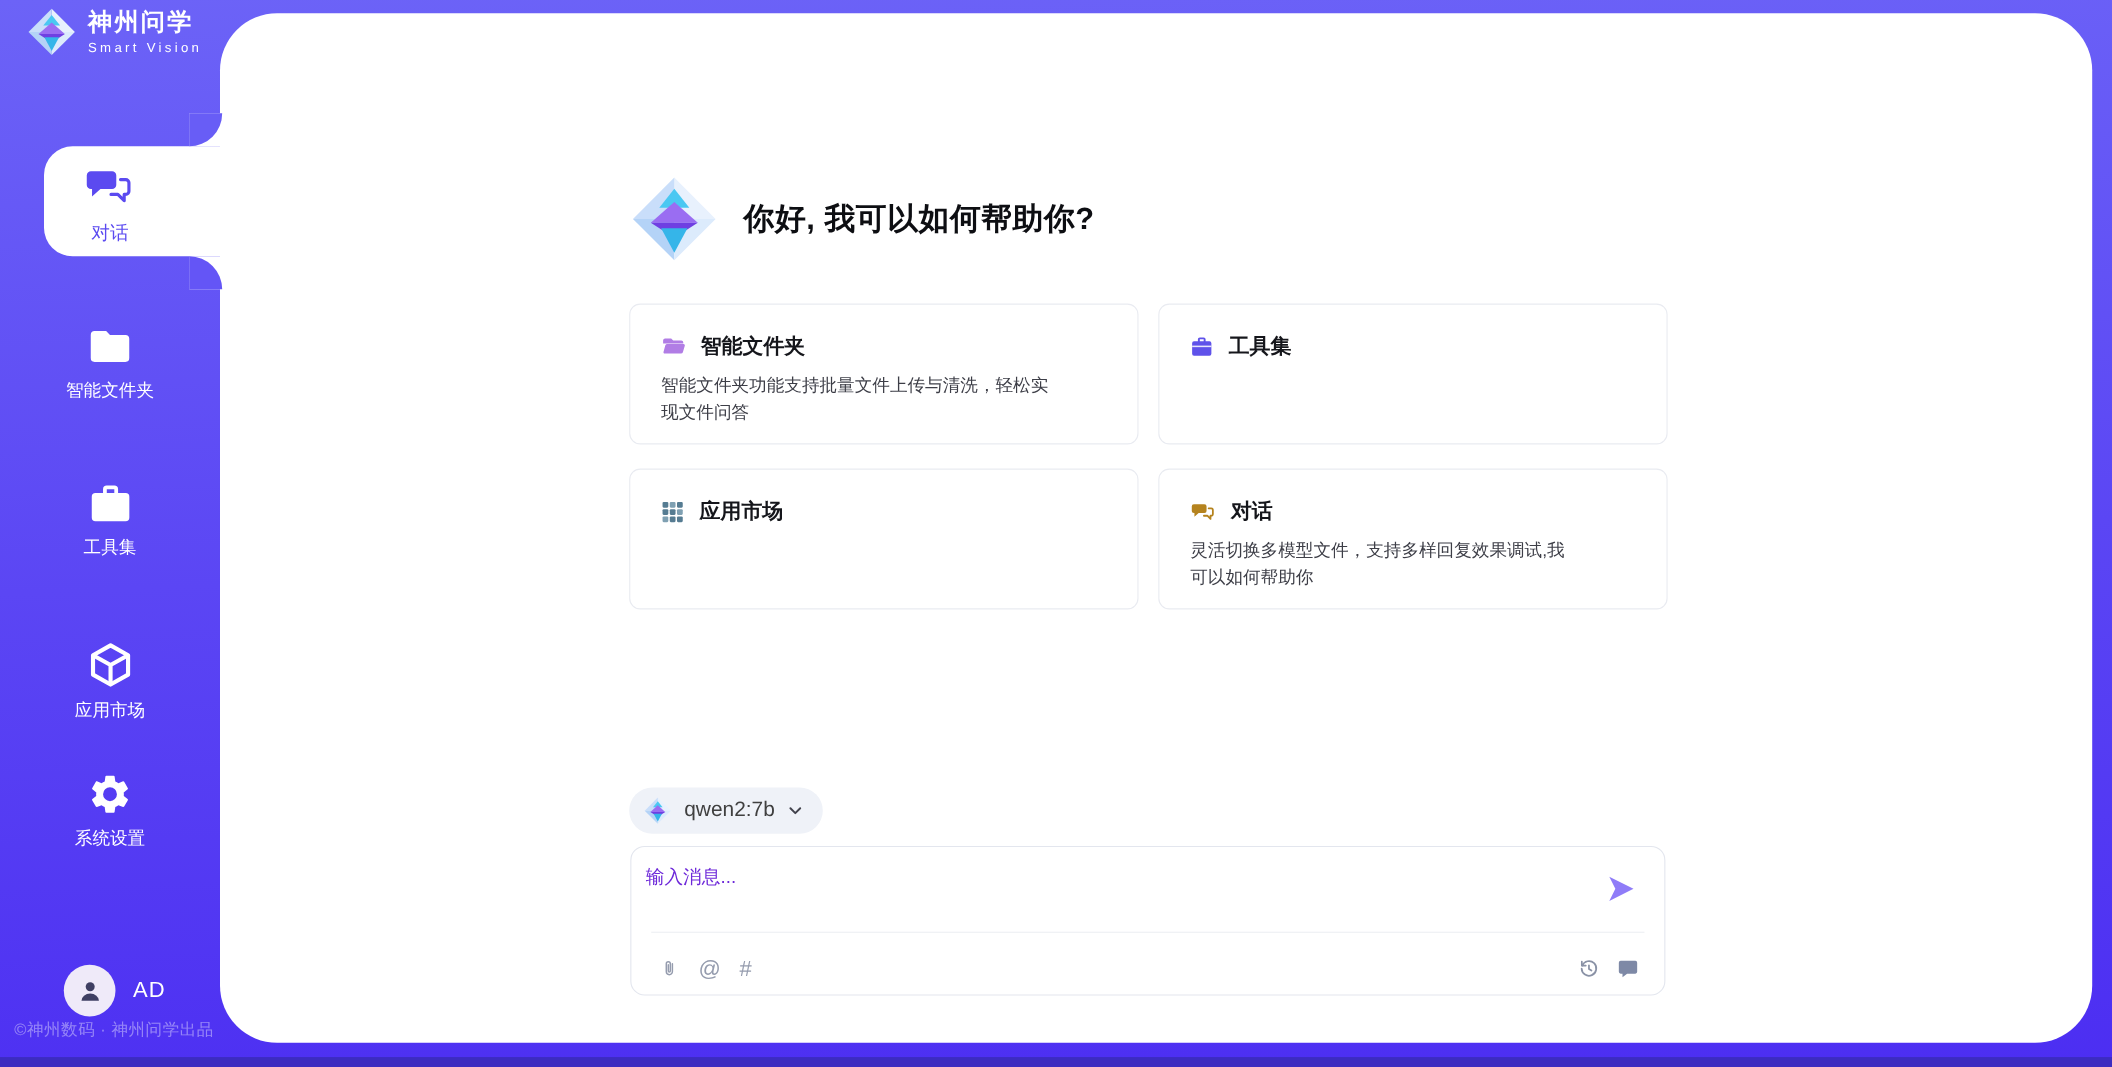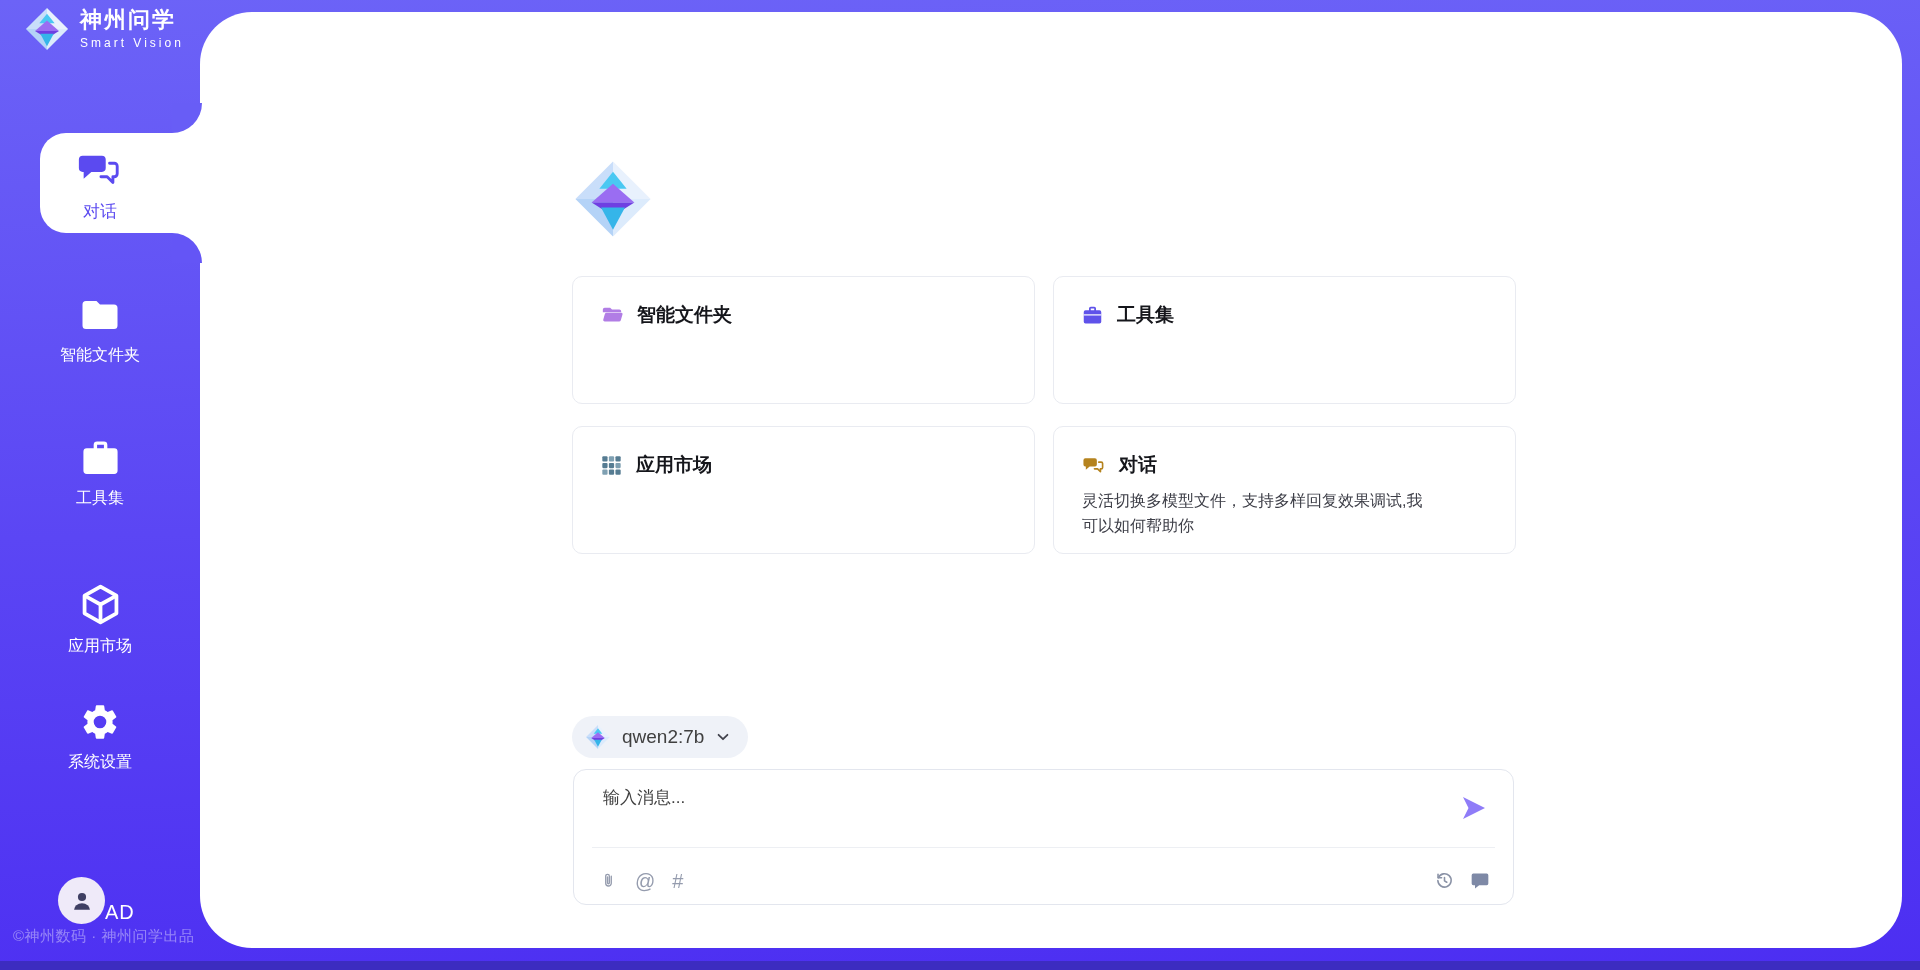--- a/index.html
+++ b/index.html
@@ -22,40 +22,40 @@
   .tab-fillet{position:absolute;left:172px;width:30px;height:30px;z-index:3;}
   .tab-fillet.t{top:103px;border-bottom-right-radius:30px;background:#685df6;}
   .tab-fillet.b{top:233px;border-top-right-radius:30px;background:#6455f6;}
   .nav-active-icon{position:absolute;left:76px;top:147px;z-index:4;}
   .nav-active-label{position:absolute;left:40px;top:200px;width:120px;text-align:center;color:#5b4af0;font-size:17px;z-index:4;cursor:pointer;}
 
   .nav-item{position:absolute;left:0;width:200px;text-align:center;z-index:2;color:#fff;cursor:pointer;}
   .nav-item svg{display:block;margin:0 auto;}
   .nav-item .lbl{margin-top:9px;font-size:16px;}
 
-  .user-row{position:absolute;left:58px;top:877px;display:flex;align-items:flex-end;z-index:2;cursor:pointer;}
+  .user-row{position:absolute;left:58px;top:877px;display:flex;align-items:center;gap:16px;z-index:2;cursor:pointer;}
   .avatar{width:47px;height:47px;border-radius:50%;background:#efeaf9;display:flex;align-items:center;justify-content:center;}
   .user-name{color:#fff;font-size:20px;letter-spacing:1px;}
   .copyright{position:absolute;left:13px;top:927px;color:rgba(255,255,255,.40);font-size:15px;letter-spacing:.5px;z-index:2;}
 
   
   .welcome{position:absolute;left:572px;top:158px;display:flex;align-items:center;gap:22px;z-index:5;}
   .greeting{font-size:28px;font-weight:700;color:#0d0e12;letter-spacing:.5px;}
 
   .cards{position:absolute;left:572px;top:276px;display:grid;grid-template-columns:463px 463px;column-gap:18px;row-gap:22px;z-index:5;}
   .card{height:128px;box-sizing:border-box;background:#fff;border:1px solid #e9ebf1;border-radius:10px;padding:25px 28px 0;cursor:pointer;}
   .card-head{display:flex;align-items:center;gap:14px;}
   .card-title{font-size:19px;font-weight:700;color:#15161b;}
   .card-desc{margin-top:11px;font-size:16px;line-height:1.55;color:#3d3e47;max-width:352px;}
 
   .model-pill{position:absolute;left:572px;top:716px;height:42px;display:flex;align-items:center;gap:11px;padding:0 17px 0 13px;background:#eff2f8;border-radius:21px;z-index:5;cursor:pointer;}
   .model-name{font-size:19px;color:#404040;}
 
   .composer{position:absolute;left:573px;top:769px;width:941px;height:136px;box-sizing:border-box;border:1.5px solid #e3e6ee;border-radius:13px;background:#fff;z-index:5;}
-  .composer-placeholder{position:absolute;left:29px;top:16px;font-size:17px;color:#404040;cursor:text;}
+  .composer-placeholder{position:absolute;left:13px;top:16px;font-size:17px;color:#6d28d9;cursor:text;}
   .send-btn{position:absolute;right:25px;top:25px;width:28px;height:26px;cursor:pointer;}
   .composer-divider{position:absolute;left:18px;right:18px;top:77px;height:1px;background:#edeff3;}
   .tools-left{position:absolute;left:25px;bottom:13px;display:flex;align-items:center;gap:17px;color:#959cae;}
   .tools-left .tchar{font-size:20px;cursor:pointer;line-height:1;}
   .tools-right{position:absolute;right:23px;bottom:13px;display:flex;align-items:center;gap:15px;}
   .icon-btn{cursor:pointer;display:block;}
 </style>
 </head>
 <body>
 
@@ -136,32 +136,34 @@
   </div>
   <div class="user-name">AD</div>
 </div>
 
 <div class="copyright">©神州数码 · 神州问学出品</div>
 
 <div class="welcome">
   <svg viewBox="0 0 96 96" width="82" height="82">
       <use href="#gem"></use>
     </svg>
+  <div class="greeting">你好, 我可以如何帮助你?</div>
 </div>
 
 <div class="cards">
 
   <div class="card">
     <div class="card-head">
       <svg viewBox="0 0 24 24" width="22" height="22">
         <path d="M10 4H4a2 2 0 0 0-2 2v3h20V8a2 2 0 0 0-2-2h-8l-2-2z" fill="#b17de5"></path>
         <path d="M4.6 9.5h17.6c.9 0 1.6.9 1.3 1.8l-1.9 6.3a2 2 0 0 1-1.9 1.4H3.9a1.5 1.5 0 0 1-1.4-2l1.7-6.2a2 2 0 0 1 1.9-1.3z" fill="#b17de5"></path>
       </svg>
       <div class="card-title">智能文件夹</div>
     </div>
+    <div class="card-desc">智能文件夹功能支持批量文件上传与清洗，轻松实现文件问答</div>
   </div>
 
   <div class="card">
     <div class="card-head">
       <svg viewBox="0 0 24 24" width="21" height="21">
         <path d="M20 6h-4V4a2 2 0 0 0-2-2h-4a2 2 0 0 0-2 2v2H4a2 2 0 0 0-2 2v11a2 2 0 0 0 2 2h16a2 2 0 0 0 2-2V8a2 2 0 0 0-2-2zm-6 0h-4V4h4v2z" fill="#5f52ea"></path>
         <rect x="2" y="10.5" width="20" height="1.6" fill="#fff" opacity=".85"></rect>
       </svg>
       <div class="card-title">工具集</div>
     </div>

